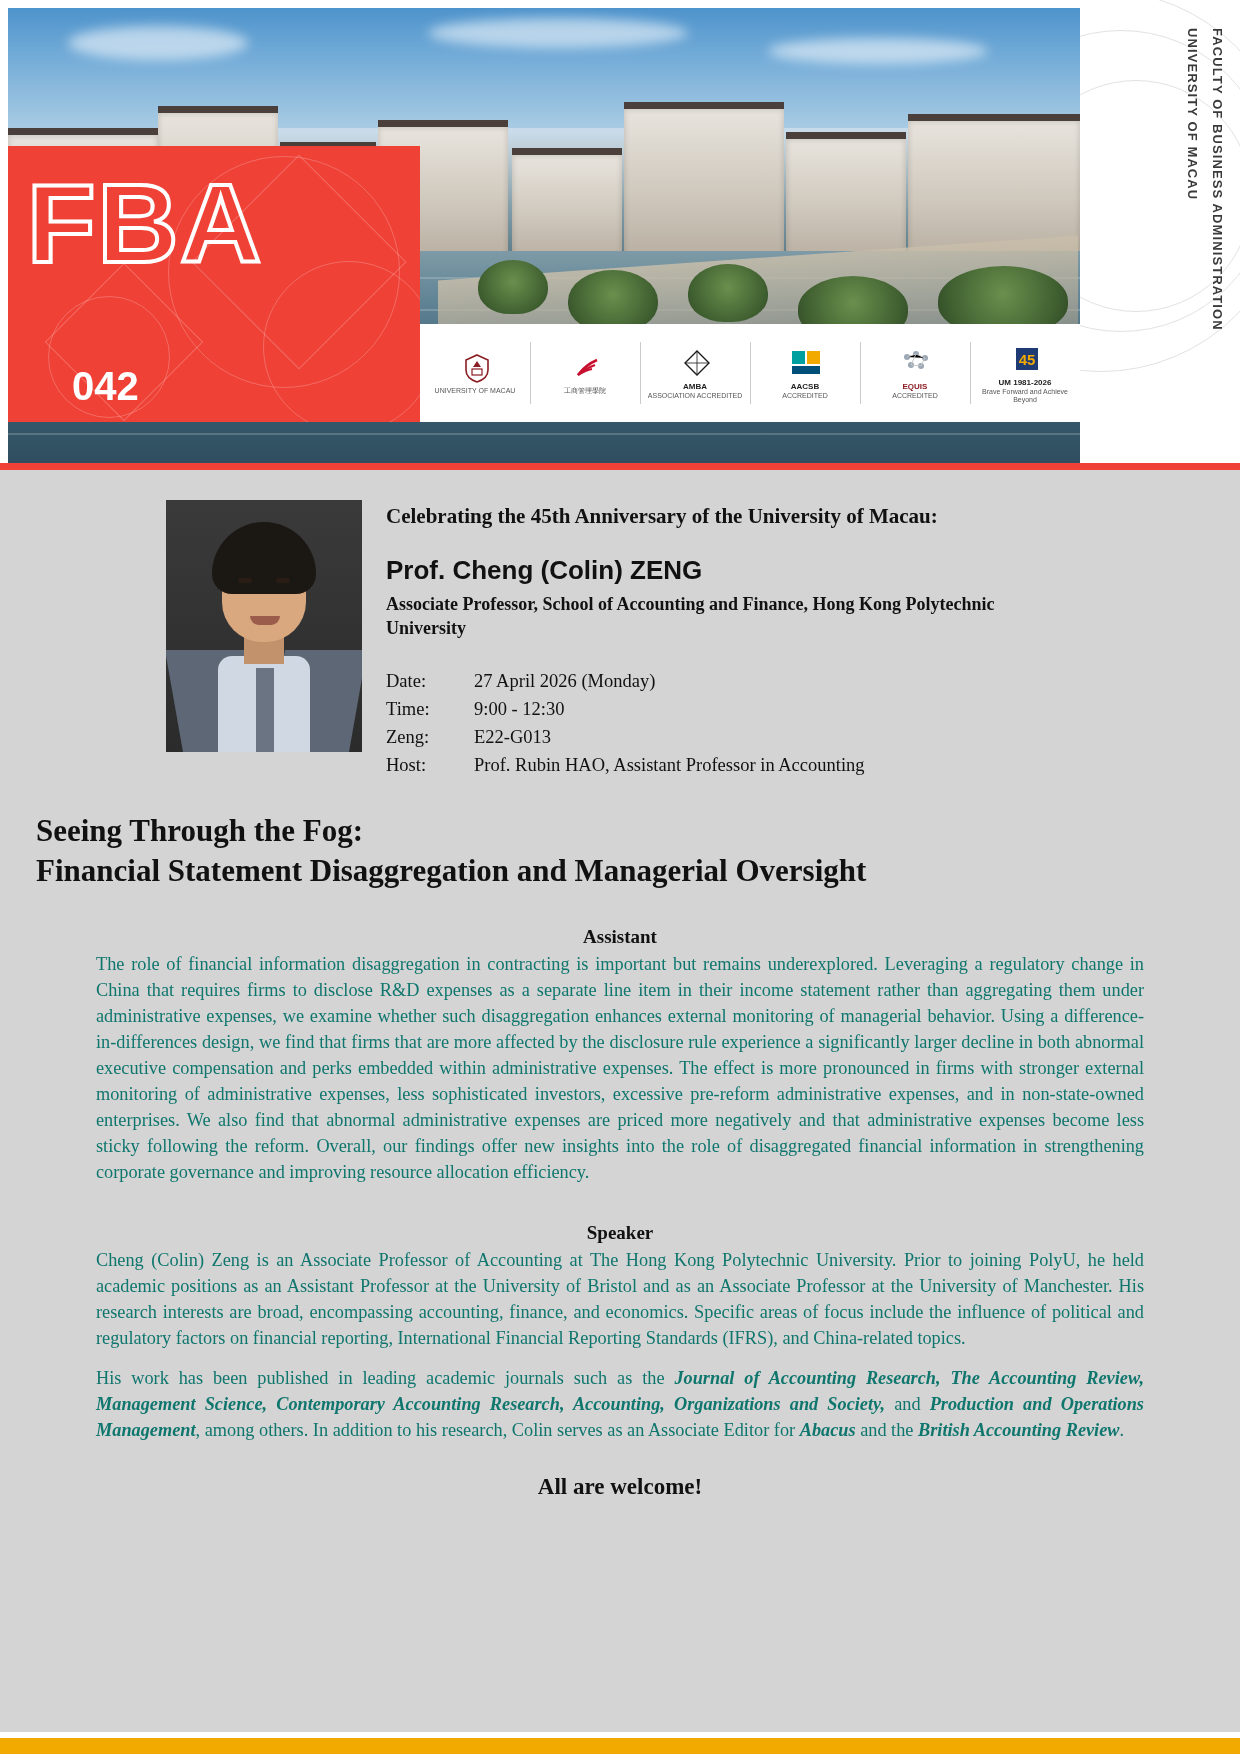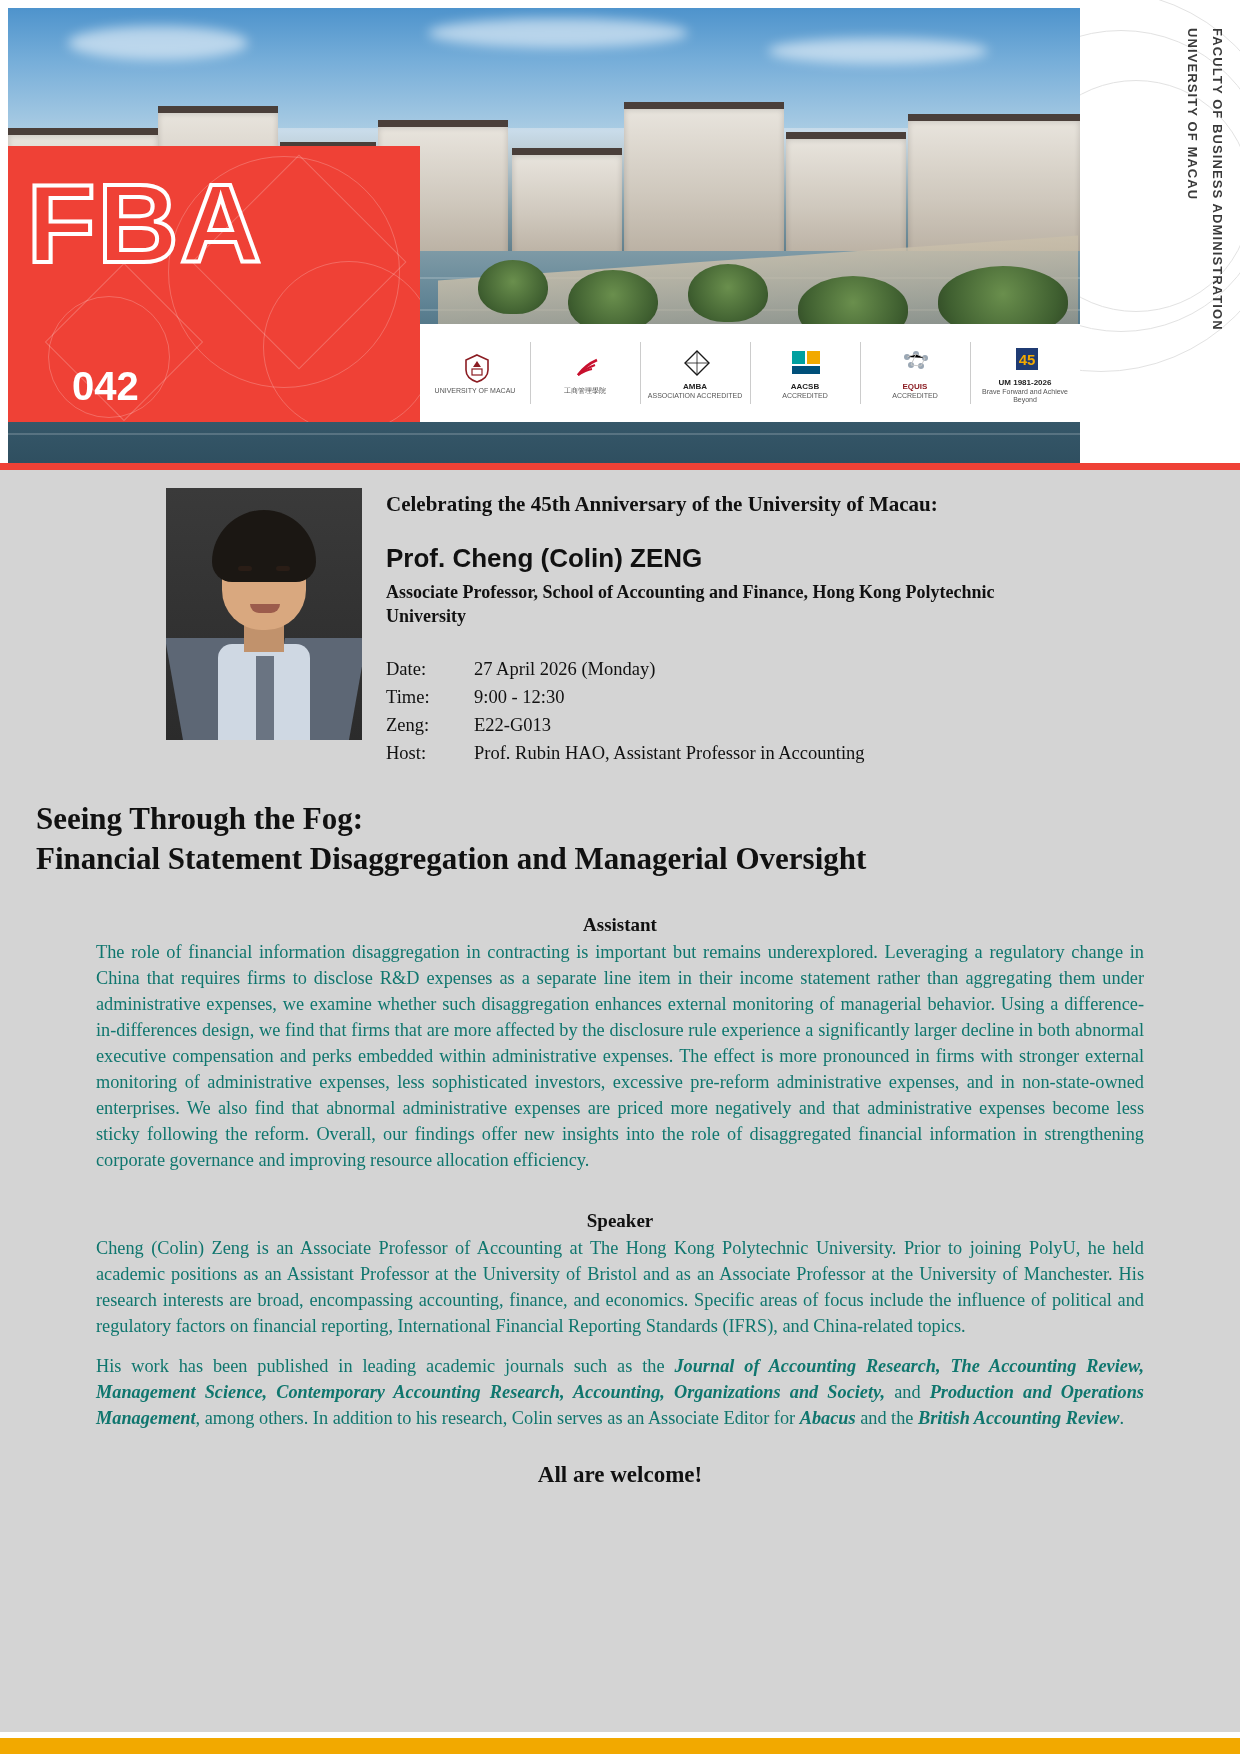--- a/index.html
+++ b/index.html
@@ -220,20 +220,21 @@
     position: relative;
     width: 1240px;
     padding: 0 26px;
     box-sizing: border-box;
   }
 
   .speaker-row {
     display: flex;
     gap: 24px;
     padding-top: 18px;
+    margin-top: 12px;
   }
   .portrait {
     width: 196px;
     height: 252px;
     flex: 0 0 196px;
     margin-left: 140px;
     background: linear-gradient(to bottom, #3a3a3a 0%, #2b2b2b 100%);
     position: relative;
     overflow: hidden;
   }

